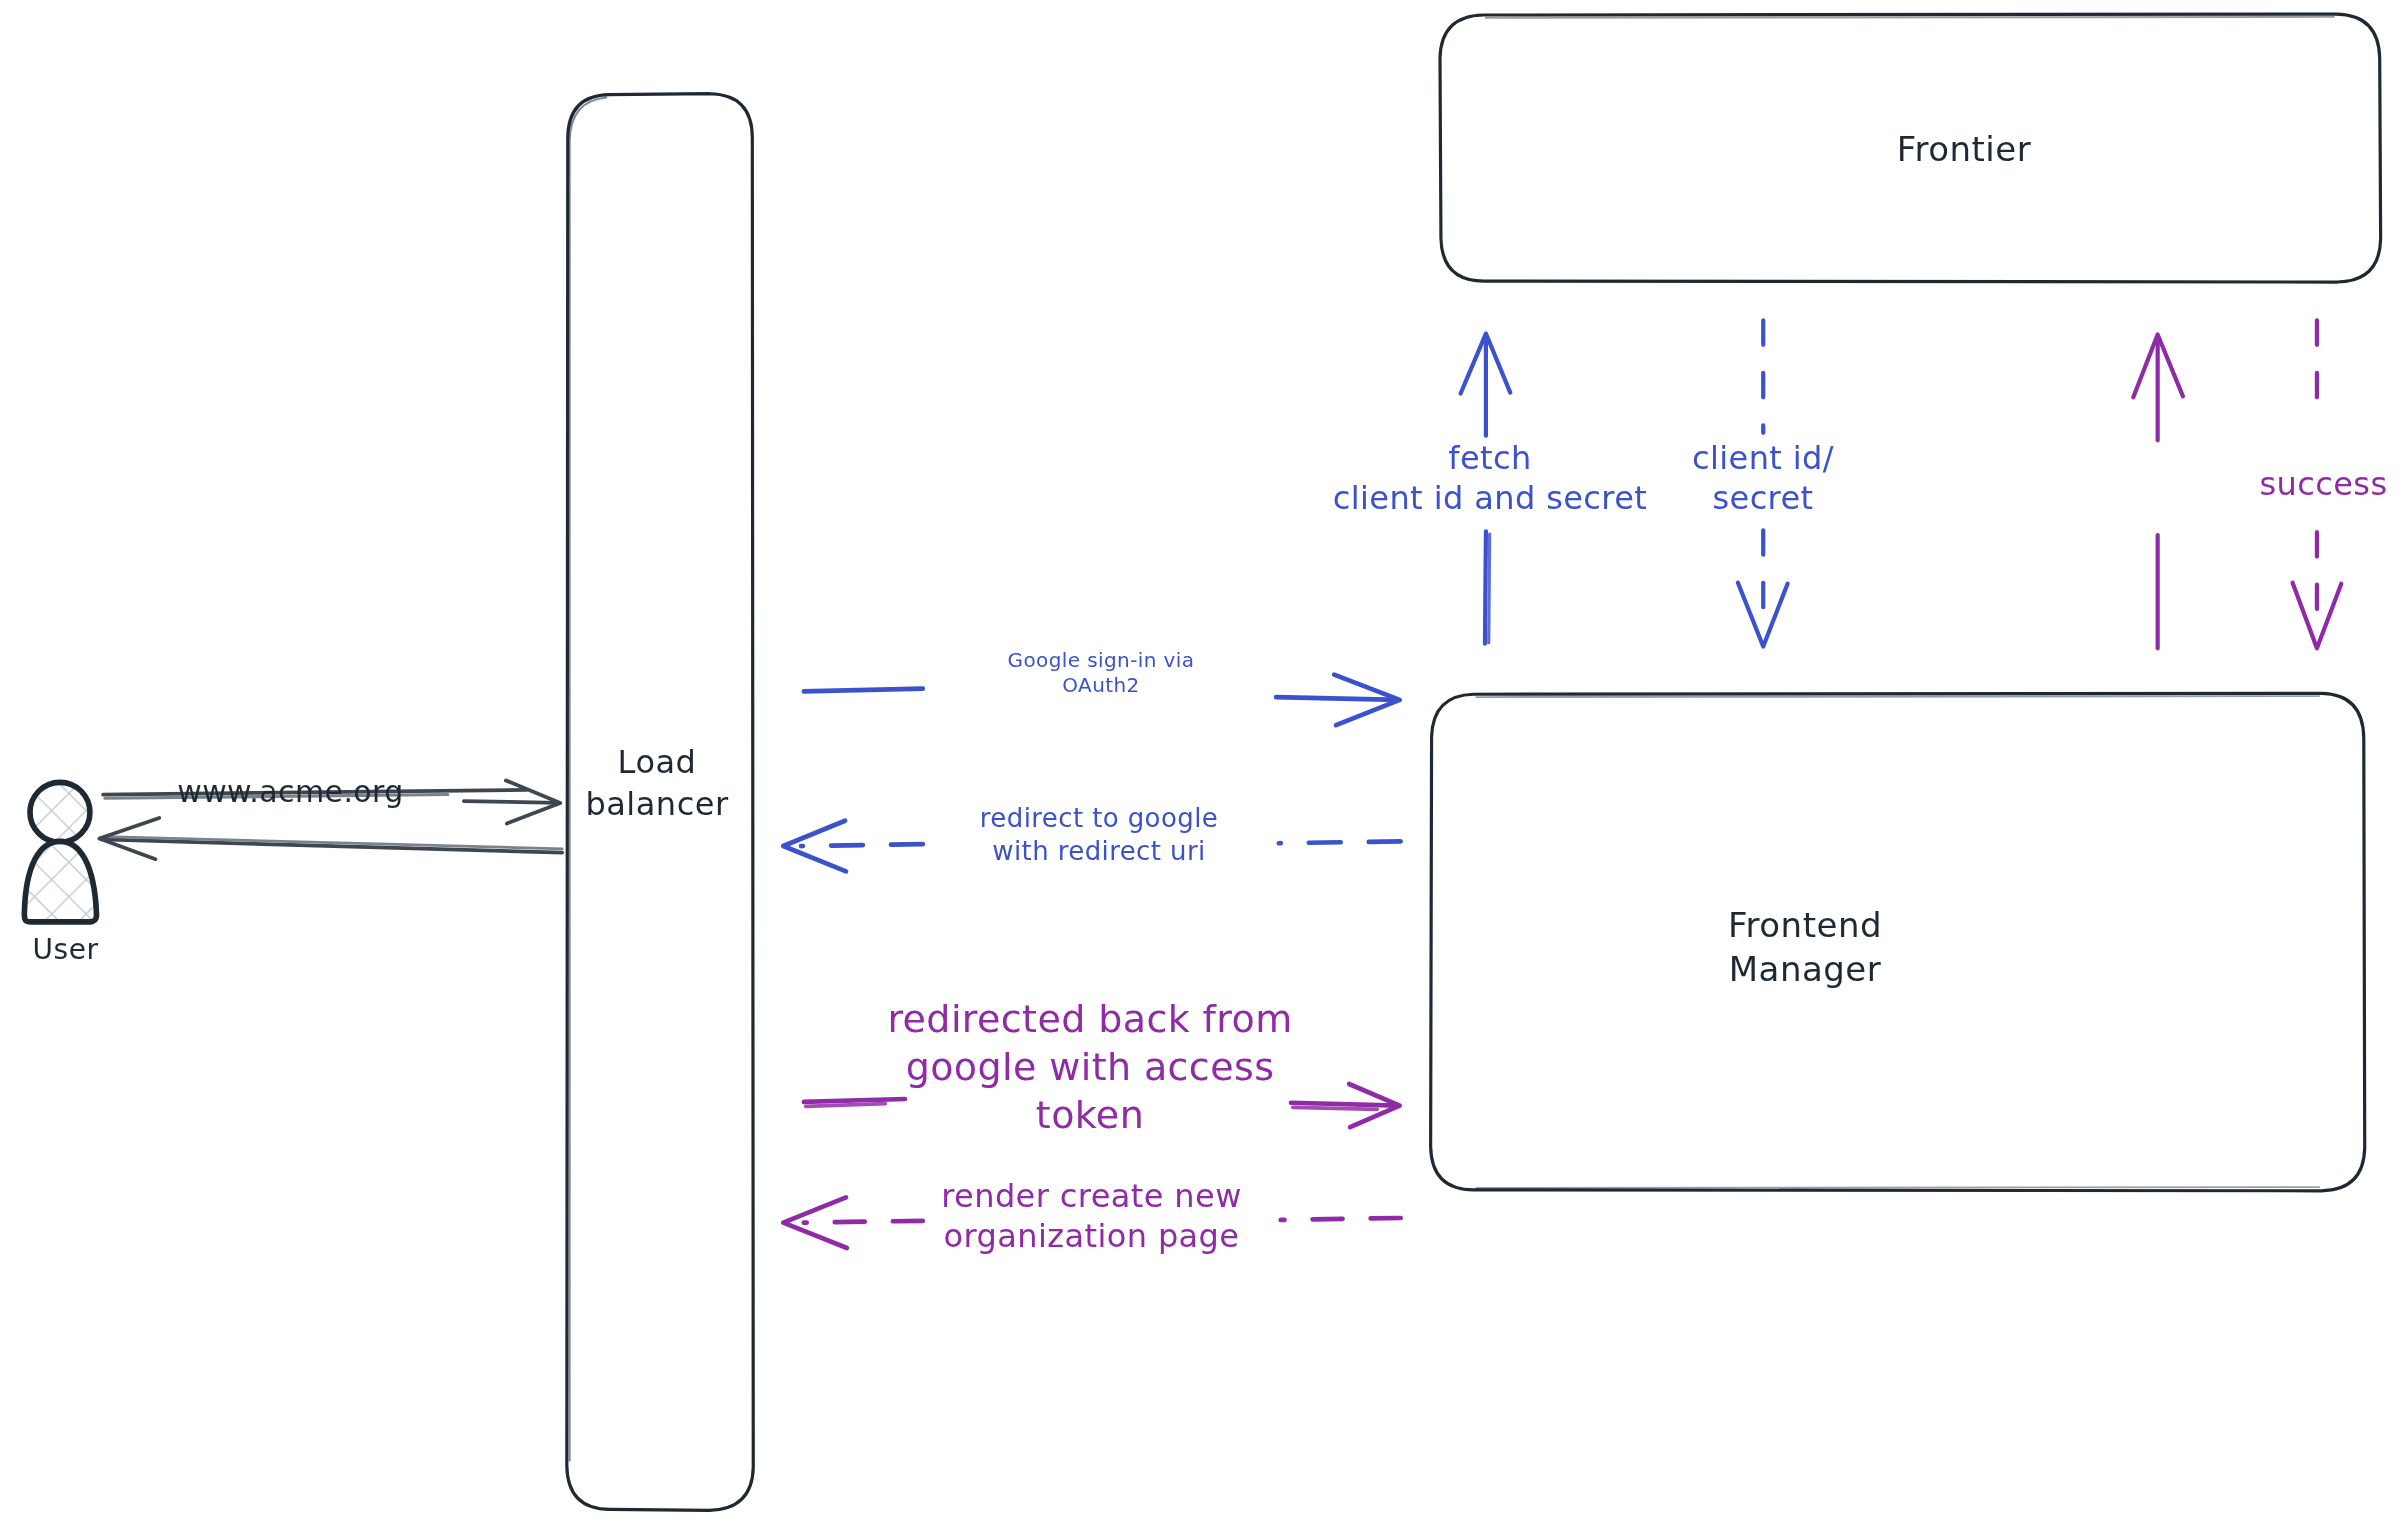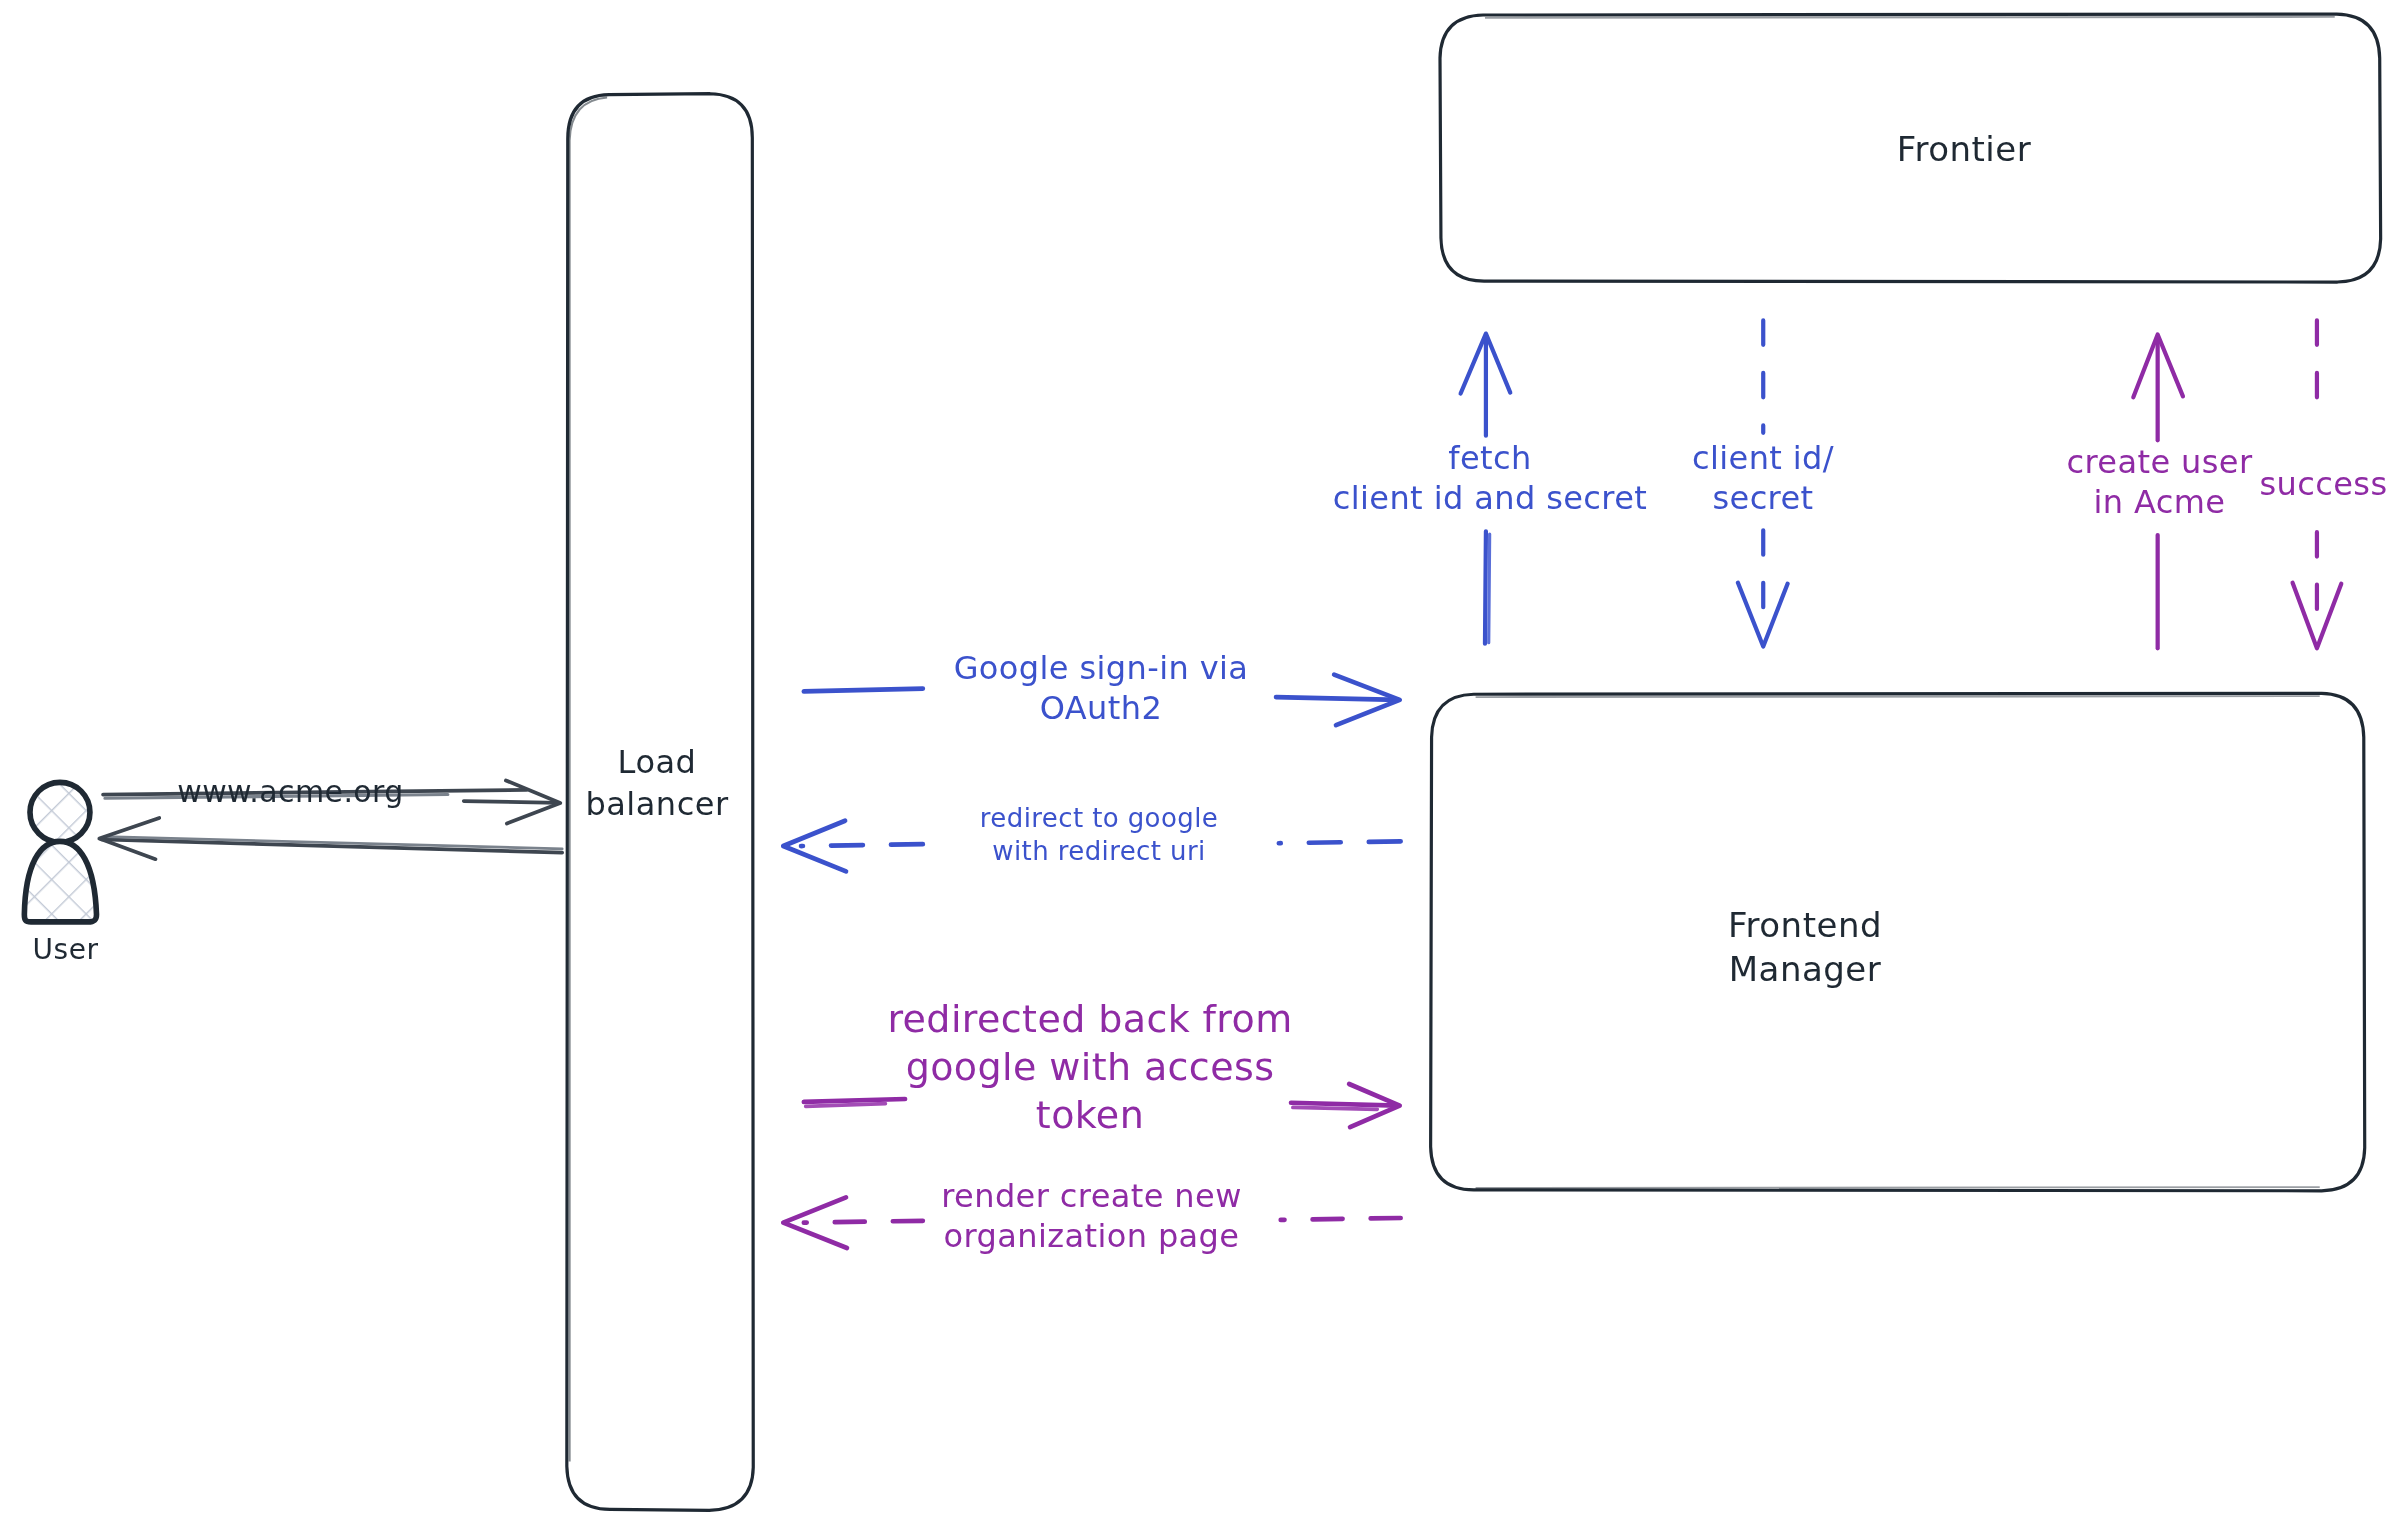--- a/index.html
+++ b/index.html
@@ -147,38 +147,36 @@
   <div class="node-label dark" style="left:567px; top:742px; width:180px; font-size:32px;">Load
 balancer</div>
 
   <div class="node-label dark" style="left:1440px; top:127px; width:1048px; font-size:34px;">Frontier</div>
 
   <div class="node-label dark" style="left:1431px; top:903px; width:748px; font-size:34px;">Frontend
 Manager</div>
 
   <div class="edge-label dark" style="left:122px; top:773px; width:337px; font-size:30px;">www.acme.org</div>
 
-  <div class="edge-label blue" style="left:909px; top:648px; width:384px; font-size:32px;">Google sign-in via
+  <div class="edge-label blue" style="left:909px; top:648px; width:384px; font-size:20px;">Google sign-in via
 OAuth2</div>
 
   <div class="edge-label blue" style="left:907px; top:802px; width:384px; font-size:26px;">redirect to google
 with redirect uri</div>
 
   <div class="edge-label purple" style="left:884px; top:996px; width:412px; font-size:38px;">redirected back from
 google with access
 token</div>
 
   <div class="edge-label purple" style="left:890px; top:1176px; width:403px; font-size:32px;">render create new
 organization page</div>
 
   <div class="edge-label blue" style="left:1660px; top:438px; width:206px; font-size:32px;">client id/
 secret</div>
 
   <div class="edge-label blue" style="left:1293px; top:438px; width:394px; font-size:32px;">fetch
 client id and secret</div>
 
-  <div class="edge-label purple" style="left:2033px; top:442px; width:253px; font-size:32px;">create user
-in Acme</div>
 
   <div class="edge-label purple" style="left:2239px; top:464px; width:169px; font-size:32px;">success</div>
 
 </div>
 
 
 </body></html>

